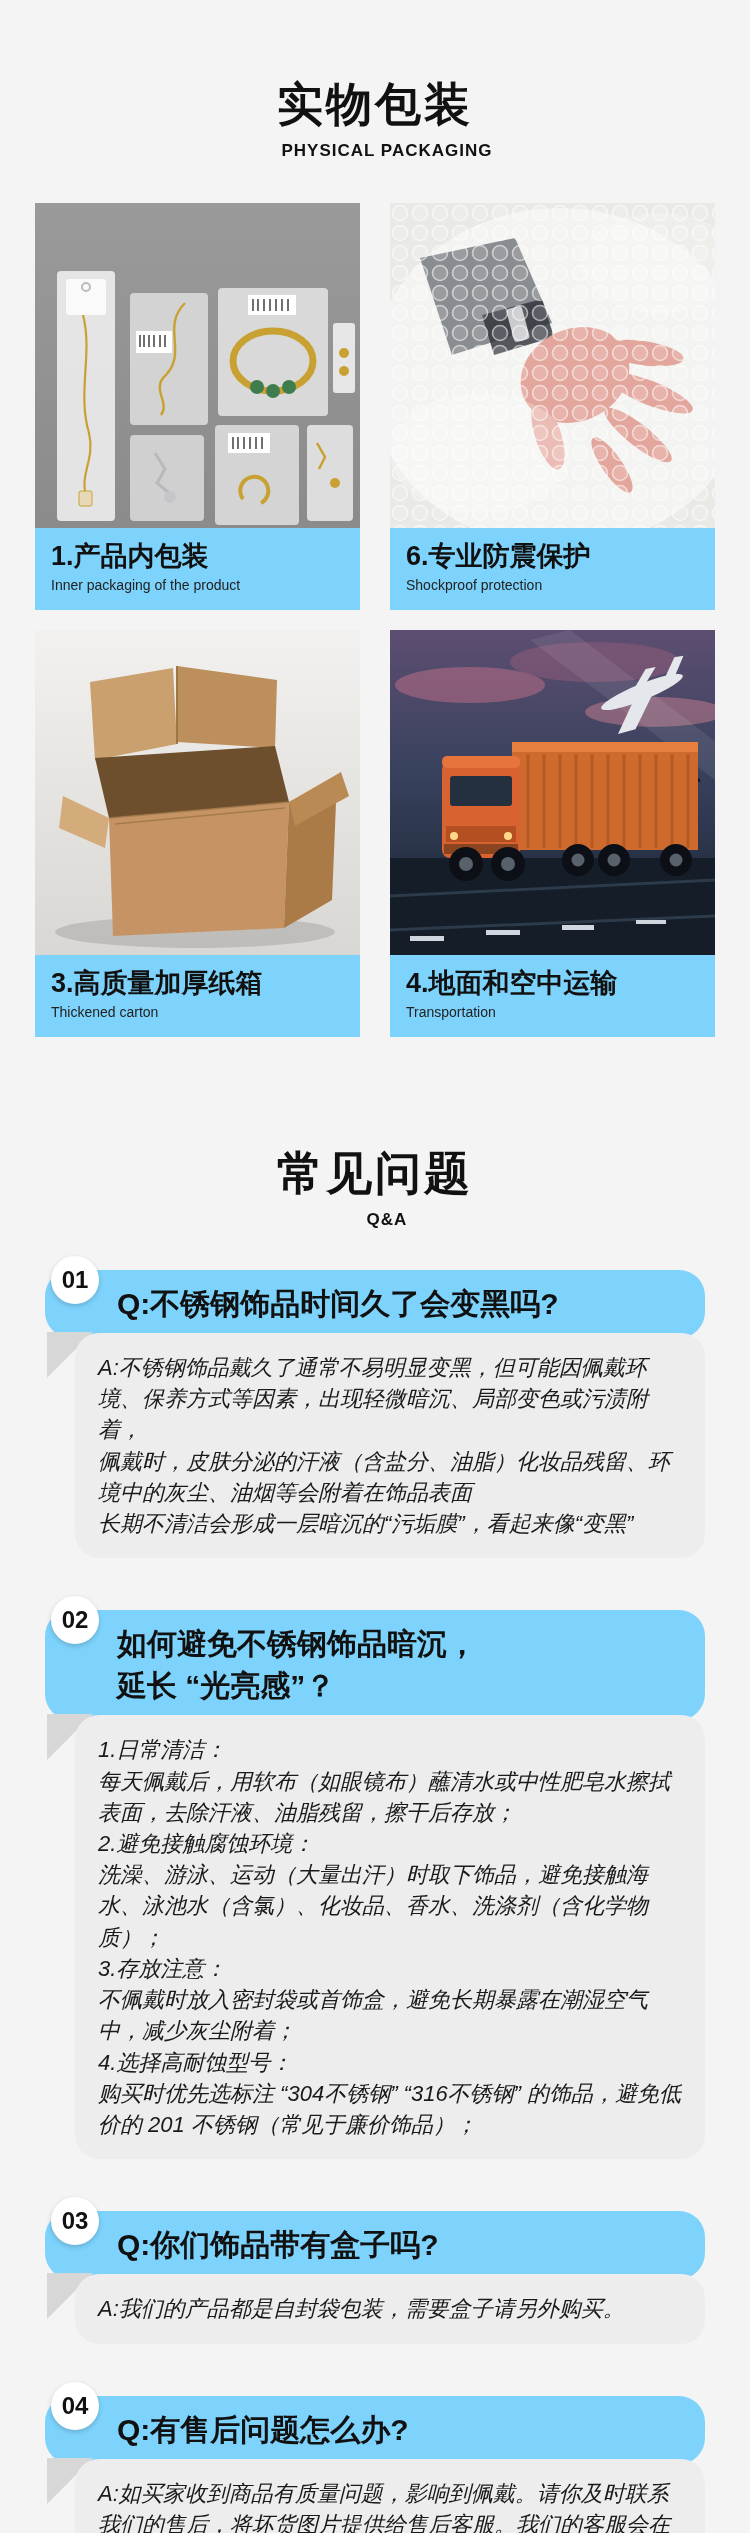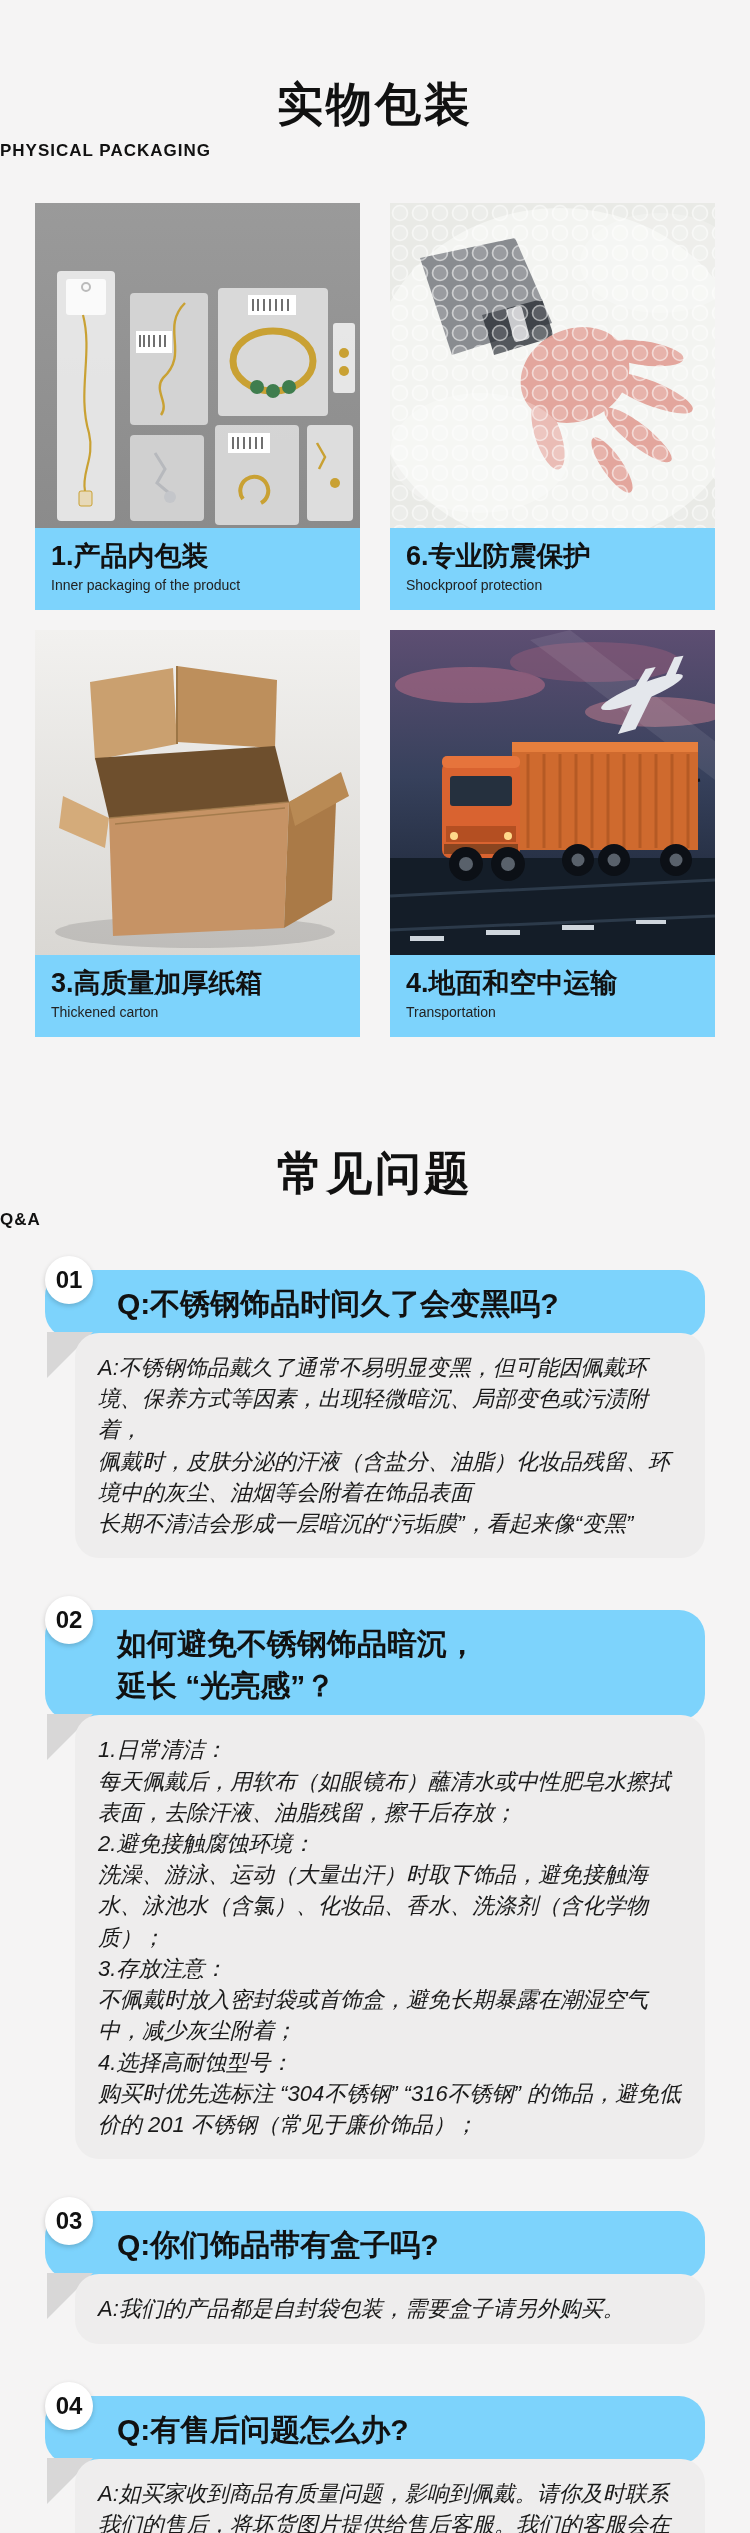--- a/index.html
+++ b/index.html
@@ -10,42 +10,42 @@
     color:#141414;
   }
   .page{width:750px;min-height:2533px;overflow:hidden;}
 
   
   .section-title{
     font-size:46px;font-weight:bold;text-align:center;
     letter-spacing:3px;line-height:1.15;margin:0;color:#111;
   }
   .section-sub{
-    font-size:17px;font-weight:bold;text-align:left;
-    letter-spacing:1px;margin:10px 0 0;color:#111;
+    font-size:17px;font-weight:bold;text-align:center;
+    letter-spacing:1px;margin:10px 0 0;color:#111;padding-left:24px;
   }
 
   
   .pack{padding-top:78px;}
   .pack-grid{
     width:680px;margin:42px auto 0;
     display:grid;grid-template-columns:325px 325px;gap:20px 30px;
   }
   .pack-card{background:#7dd3fc;}
   .photo{width:325px;height:325px;display:block;}
   .pack-caption{padding:13px 16px 17px;}
   .cap-cn{font-size:27px;font-weight:bold;line-height:1.15;margin:0;color:#111;}
   .cap-en{font-size:14px;margin:5px 0 0;color:#222;}
 
   
   .faq{padding-top:110px;padding-bottom:64px;}
   .qa-list{width:660px;margin:40px auto 0;}
   .qa-item{position:relative;margin-bottom:52px;}
   .qa-badge{
-    position:absolute;left:0;top:-14px;width:48px;height:48px;
+    position:absolute;left:6px;top:-14px;width:48px;height:48px;
     border-radius:50%;background:#ffffff;
     box-shadow:0 2px 5px rgba(0,0,0,.18);
     display:flex;align-items:center;justify-content:center;
     font-weight:bold;font-size:24px;z-index:3;color:#111;
   }
   .q-bubble{
     position:relative;z-index:2;background:#7dd3fc;border-radius:26px;
     padding:13px 24px 13px 72px;
     font-size:30px;font-weight:bold;line-height:1.4;
     white-space:pre-line;color:#111;

